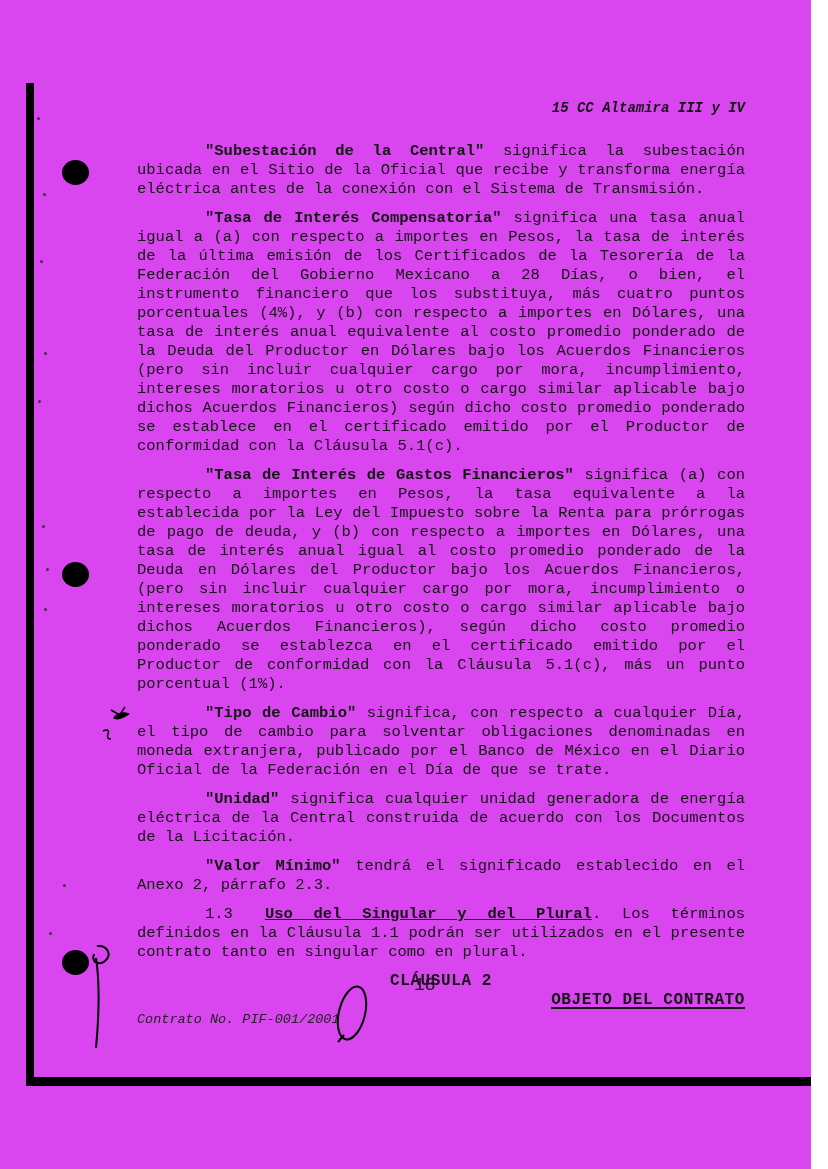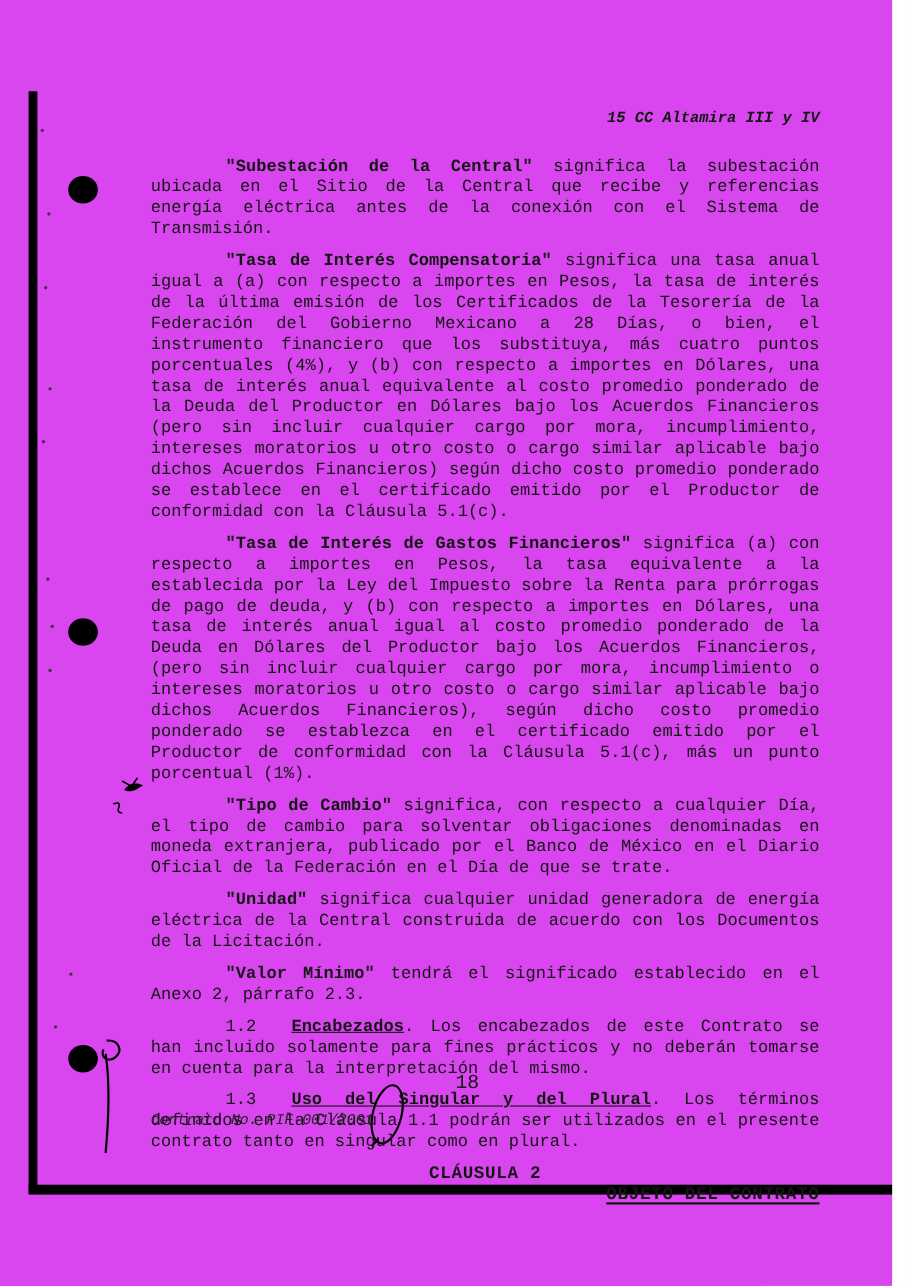--- a/index.html
+++ b/index.html
@@ -59,34 +59,33 @@
     <path d="M97,946 c11,-1 15,9 8,15 c-6,5 -14,1 -11,-7" stroke="#000" stroke-width="2" fill="none"></path>
     <path d="M96,958 c4,26 3,58 0,90" stroke="#000" stroke-width="2" fill="none"></path>
 
     <ellipse cx="352" cy="1013" rx="13" ry="27" transform="rotate(14 352 1013)" fill="none" stroke="#000" stroke-width="2"></ellipse>
     <path d="M344,1035 l-6,7" stroke="#000" stroke-width="2" fill="none"></path>
   </svg>
 
   <div class="content">
     <div class="watermark">15 CC Altamira III y IV</div>
 
-    <p class="para"><span class="b">"Subestación de la Central"</span><span> significa la subestación ubicada en el Sitio de la Central que recibe y referencias energía eléctrica antes de la conexión con el Sistema de Transmisión.</span></p>
+    <p class="para"><span class="b">"Subestación de la Central"</span><span> significa la subestación ubicada en el Sitio de la Oficial que recibe y transforma energía eléctrica antes de la conexión con el Sistema de Transmisión.</span></p>
 
     <p class="para"><span class="b">"Tasa de Interés Compensatoria"</span><span> significa una tasa anual igual a (a) con respecto a importes en Pesos, la tasa de interés de la última emisión de los Certificados de la Tesorería de la Federación del Gobierno Mexicano a 28 Días, o bien, el instrumento financiero que los substituya, más cuatro puntos porcentuales (4%), y (b) con respecto a importes en Dólares, una tasa de interés anual equivalente al costo promedio ponderado de la Deuda del Productor en Dólares bajo los Acuerdos Financieros (pero sin incluir cualquier cargo por mora, incumplimiento, intereses moratorios u otro costo o cargo similar aplicable bajo dichos Acuerdos Financieros) según dicho costo promedio ponderado se establece en el certificado emitido por el Productor de conformidad con la Cláusula 5.1(c).</span></p>
 
     <p class="para"><span class="b">"Tasa de Interés de Gastos Financieros"</span><span> significa (a) con respecto a importes en Pesos, la tasa equivalente a la establecida por la Ley del Impuesto sobre la Renta para prórrogas de pago de deuda, y (b) con respecto a importes en Dólares, una tasa de interés anual igual al costo promedio ponderado de la Deuda en Dólares del Productor bajo los Acuerdos Financieros, (pero sin incluir cualquier cargo por mora, incumplimiento o intereses moratorios u otro costo o cargo similar aplicable bajo dichos Acuerdos Financieros), según dicho costo promedio ponderado se establezca en el certificado emitido por el Productor de conformidad con la Cláusula 5.1(c), más un punto porcentual (1%).</span></p>
 
     <p class="para"><span class="b">"Tipo de Cambio"</span><span> significa, con respecto a cualquier Día, el tipo de cambio para solventar obligaciones denominadas en moneda extranjera, publicado por el Banco de México en el Diario Oficial de la Federación en el Día de que se trate.</span></p>
 
     <p class="para"><span class="b">"Unidad"</span><span> significa cualquier unidad generadora de energía eléctrica de la Central construida de acuerdo con los Documentos de la Licitación.</span></p>
 
     <p class="para"><span class="b">"Valor Mínimo"</span><span> tendrá el significado establecido en el Anexo 2, párrafo 2.3.</span></p>
 
 
-    <p class="para"><span class="num">1.2</span><span class="b u">Encabezados</span><span>.  Los encabezados de este Contrato se han incluido solamente para fines prácticos y no deberán tomarse en cuenta para la interpretación del mismo.</span></p>
 
     <p class="para"><span class="num">1.3</span><span class="b u">Uso del Singular y del Plural</span><span>.  Los términos definidos en la Cláusula 1.1 podrán ser utilizados en el presente contrato tanto en singular como en plural.</span></p>
 
 
     <div class="clause-heading">
       <div class="line1">CLÁUSULA 2</div>
       <div class="line2">OBJETO DEL CONTRATO</div>
     </div>
   </div>
 

